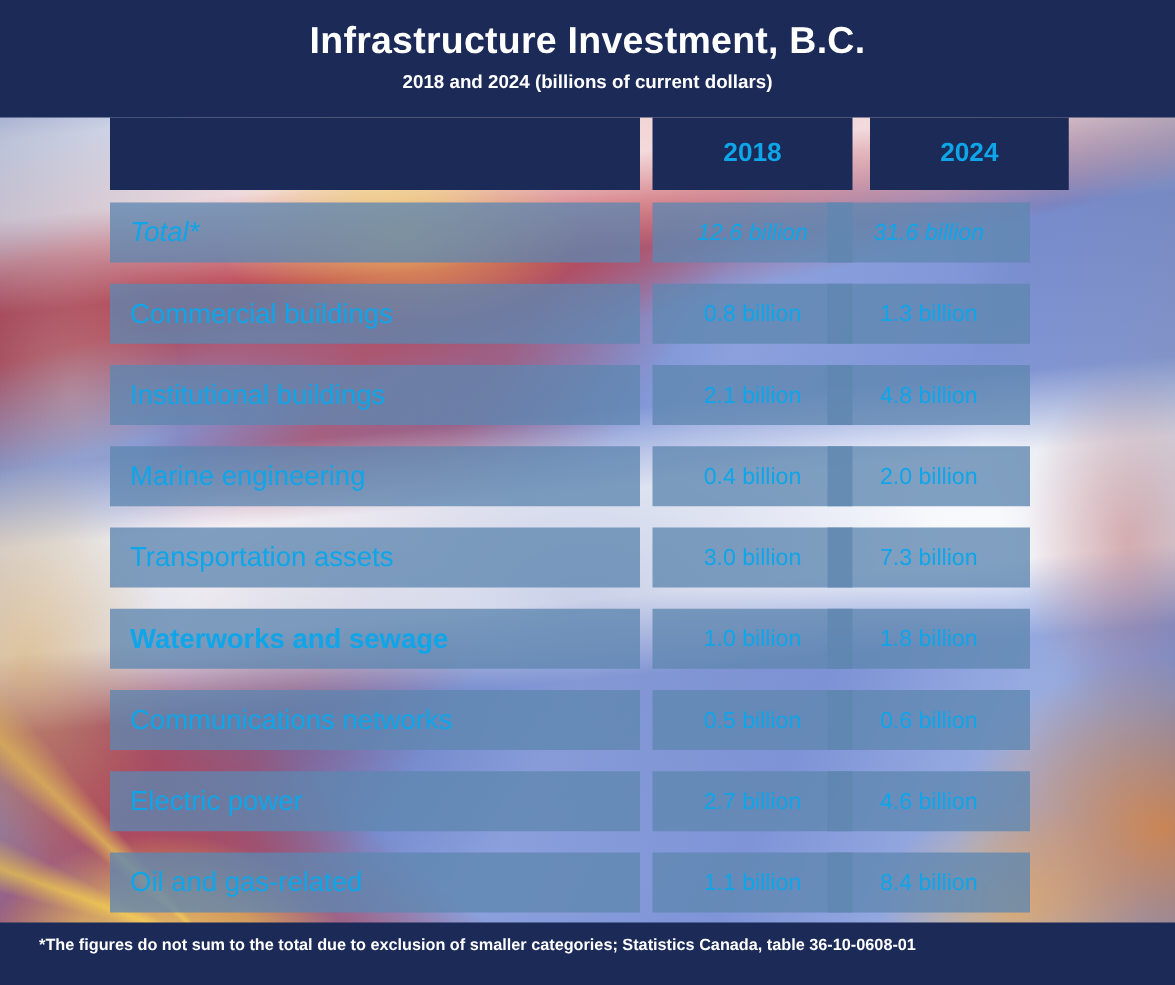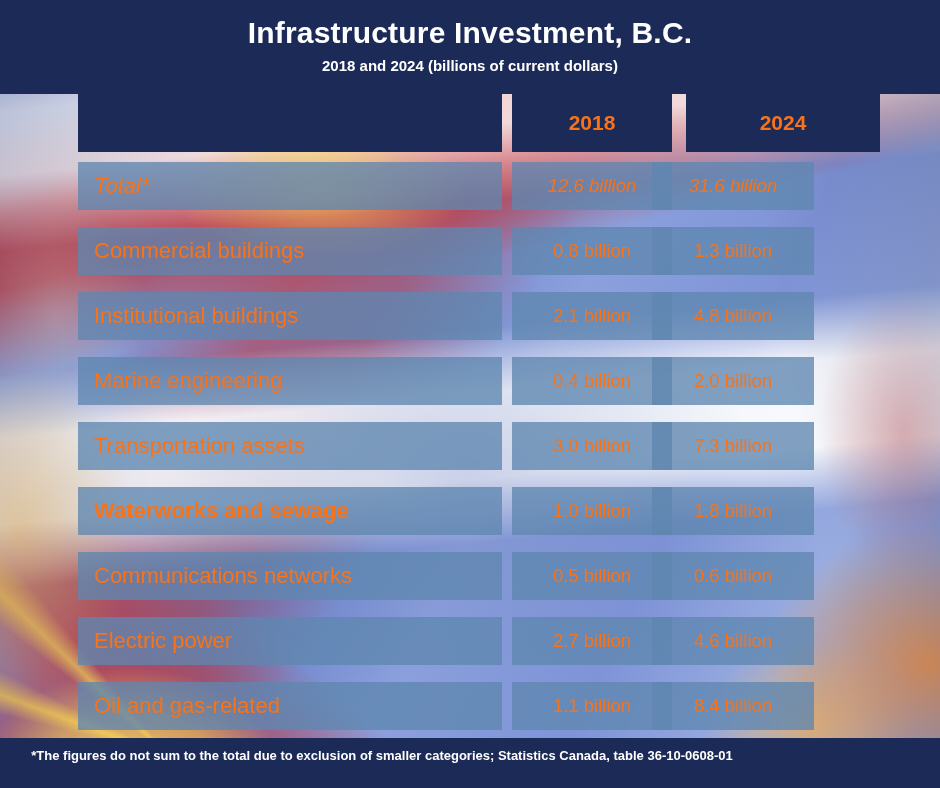--- a/index.html
+++ b/index.html
@@ -165,23 +165,24 @@
     width: 940px;
     z-index: 4;
   }
   .row {
     position: relative;
     height: 65px;
   }
   .cell {
     position: absolute;
     box-sizing: border-box;
-    color: #f97316;
+    color: #0ea5e9;
     display: flex;
     align-items: center;
+    margin-left: 10px;
   }
   .cat {
     left: 78px;
     width: 424px;
     height: 48px;
     padding-left: 16px;
     font-size: 22px;
     background: rgba(95,135,175,0.78);
   }
   .val {
@@ -200,21 +201,21 @@
     background: #1b2a57;
   }
   .hdrYear {
     height: 58px;
     background: #1b2a57;
     justify-content: center;
     font-size: 21px;
     font-weight: bold;
   }
   .hdrY1 { left: 512px; width: 160px; }
-  .hdrY2 { left: 686px; width: 194px; }
+  .hdrY2 { left: 686px; width: 159px; }
 
   
   .totalRow .cat, .totalRow .val { font-style: italic; }
   .totalRow .cat { font-weight: normal; }
   .boldRow .cat { font-weight: bold; }
 
   
   #footnote {
     position: absolute;
     left: 0;

